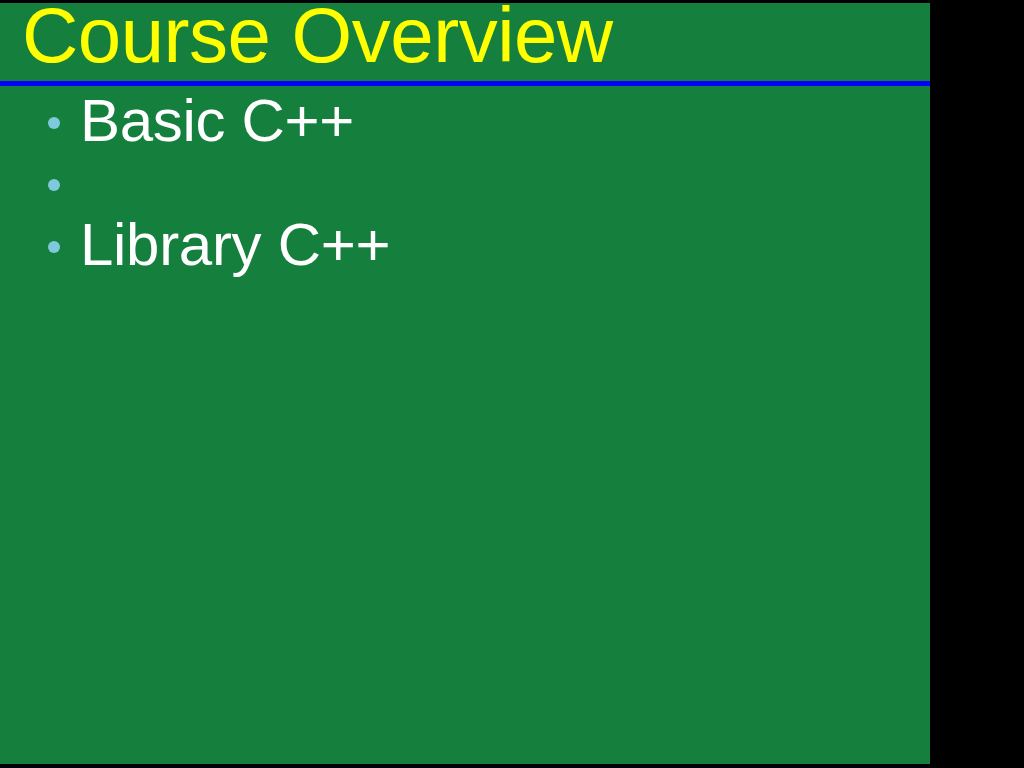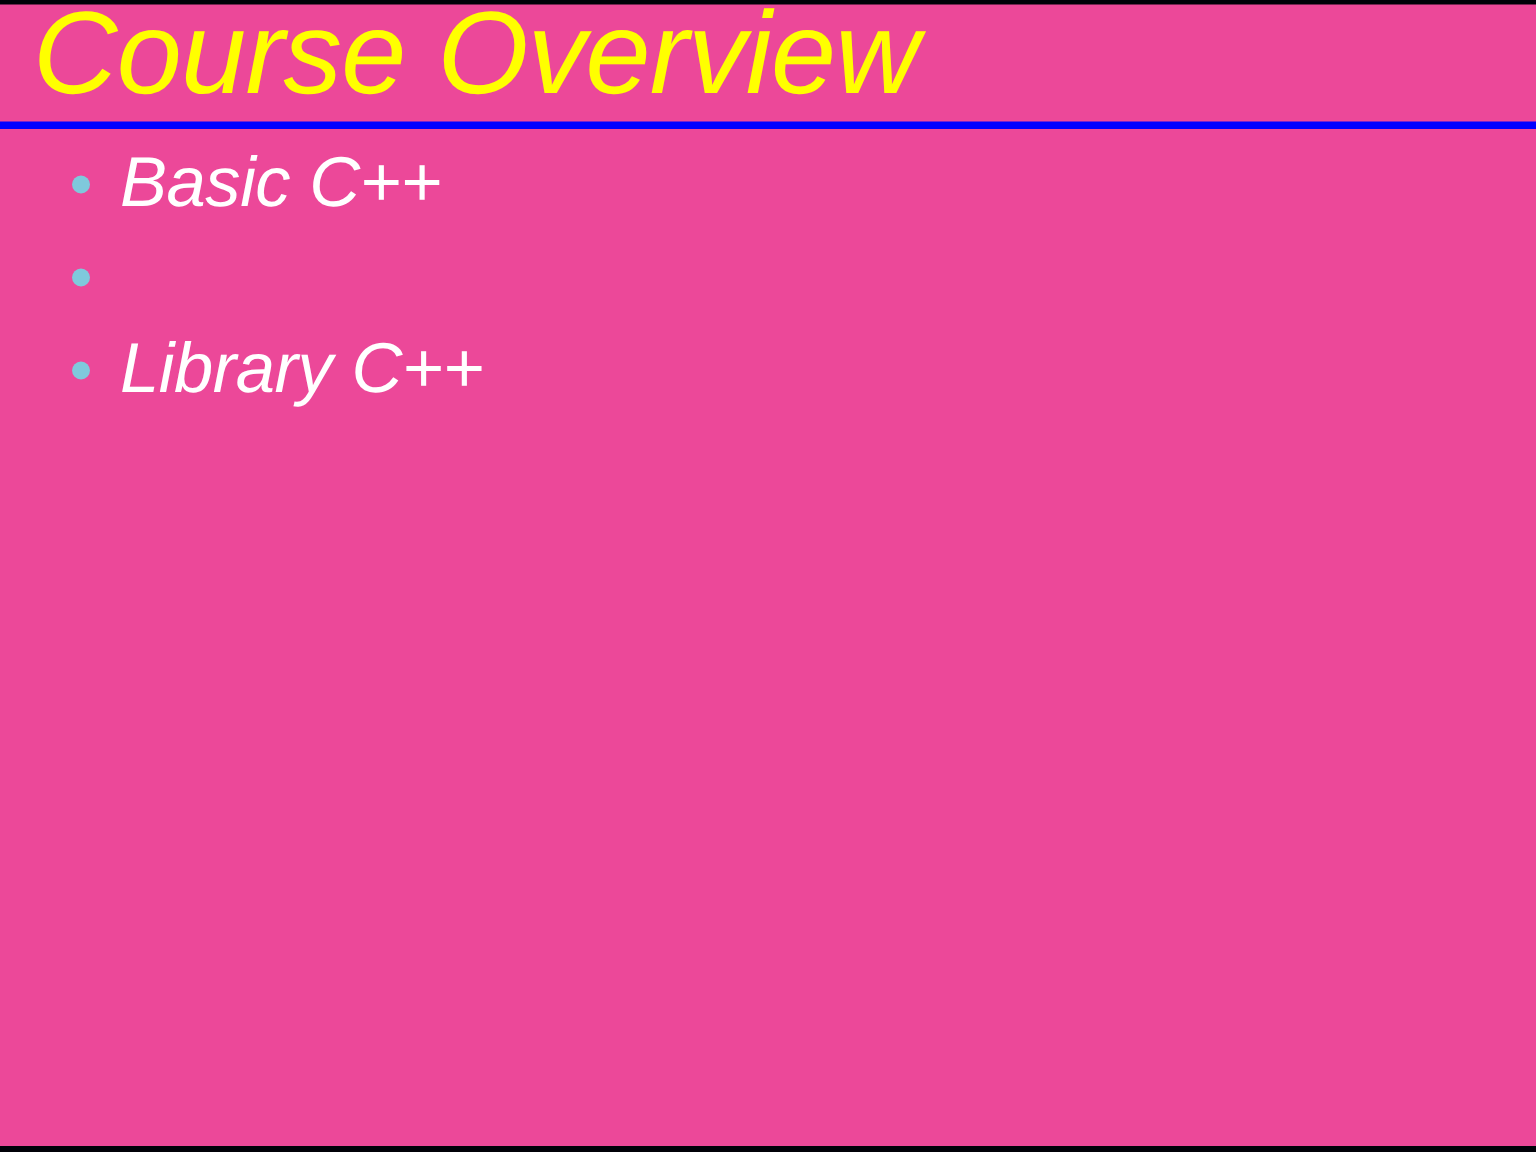--- a/index.html
+++ b/index.html
@@ -9,26 +9,25 @@
     background: #000000;
   }
 
   body {
     font-family: "Liberation Sans", sans-serif;
   }
 
   
   .slide {
     position: relative;
-    width: 1024px;
+    width: 930px;
     height: 768px;
-    background: #ec4899;
+    background: #15803d;
     overflow: hidden;
     box-sizing: border-box;
-    font-style: italic;
   }
 
   
   .frame-edge-top,
   .frame-edge-bottom {
     position: absolute;
     left: 0;
     width: 1024px;
     background: #010108;
   }
@@ -93,21 +92,21 @@
     height: 12px;
     border-radius: 50%;
     background: #7FC9DC;
   }
 
   .bullet-text {
     display: block;
     color: #FFFFFF;
     font-family: "Liberation Sans", sans-serif;
     font-weight: normal;
-    font-size: 47px;
+    font-size: 60px;
     line-height: 56px;
     letter-spacing: -0.3px;
     white-space: nowrap;
   }
 </style>
 </head>
 <body>
 
 <div class="slide">
 

